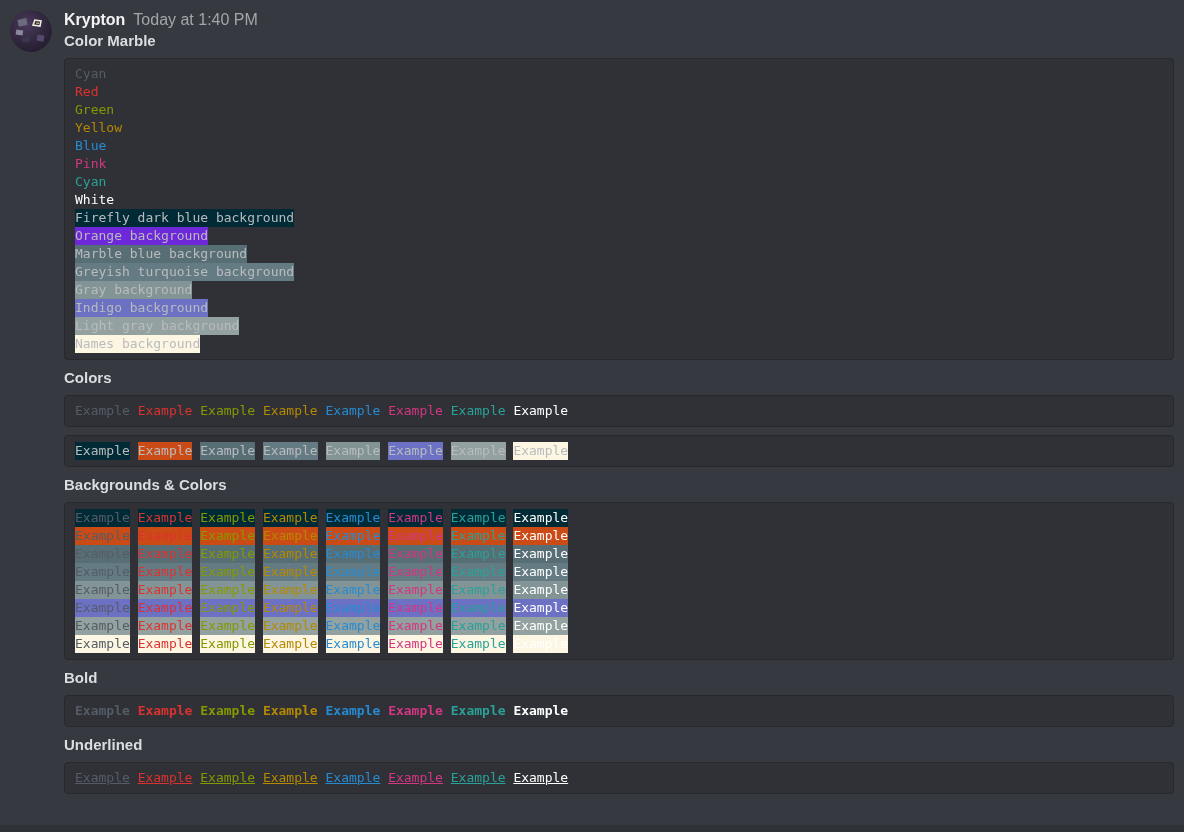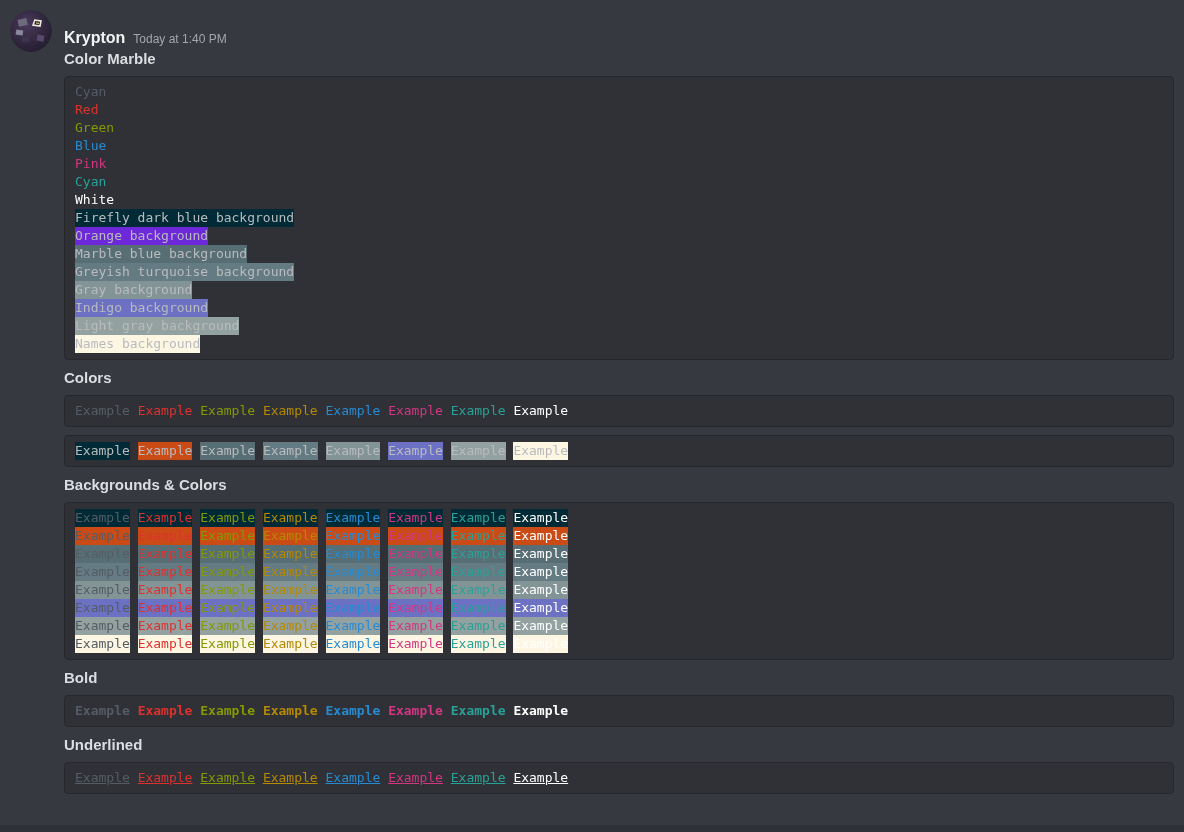--- a/index.html
+++ b/index.html
@@ -10,23 +10,23 @@
     font-family:"Liberation Sans", sans-serif;
     overflow:hidden;
     position:relative;
   }
   .avatar {
     position:absolute; left:10px; top:10px;
     width:42px; height:42px; border-radius:50%;
     overflow:hidden; cursor:pointer;
   }
   .message { margin-left:64px; margin-right:10px; }
-  .header-row { padding-top:11px; display:flex; align-items:baseline; gap:8px;margin-top:18px; }
+  .header-row { padding-top:11px; display:flex; align-items:baseline; gap:8px; }
   .username { color:#f2f3f5; font-weight:bold; font-size:16px; cursor:pointer; }
-  .timestamp { color:#a3a6aa; font-size:12px; }
+  .timestamp { color:#a3a6aa; font-size:16px; }
   .section-title { color:#dbdee1; font-weight:bold; font-size:15px; margin-top:9px; line-height:18px; }
   .section-title.first { margin-top:3px; }
   .code-block {
     background:#2f3136;
     border:1px solid #26282c;
     border-radius:4px;
     margin-top:8px;
     padding:6px 10px;
     font-family:"DejaVu Sans Mono", monospace;
     font-size:13px;
@@ -69,20 +69,21 @@
   <div class="header-row">
     <span class="username">Krypton</span>
     <span class="timestamp">Today at 1:40 PM</span>
   </div>
 
   <div class="section-title first">Color Marble</div>
   <div class="code-block">
       <div class="ansi-line"><span style="color: rgb(85, 92, 102);">Cyan</span></div>
       <div class="ansi-line"><span style="color: rgb(220, 50, 47);">Red</span></div>
       <div class="ansi-line"><span style="color: rgb(133, 153, 0);">Green</span></div>
+      <div class="ansi-line"><span style="color: rgb(181, 137, 0);">Yellow</span></div>
       <div class="ansi-line"><span style="color: rgb(38, 139, 210);">Blue</span></div>
       <div class="ansi-line"><span style="color: rgb(211, 54, 130);">Pink</span></div>
       <div class="ansi-line"><span style="color: rgb(42, 161, 152);">Cyan</span></div>
       <div class="ansi-line"><span style="color: rgb(255, 255, 255);">White</span></div>
       <div class="ansi-line"><span style="color: rgb(185, 187, 190); background-color: rgb(0, 43, 54);">Firefly dark blue background</span></div>
       <div class="ansi-line"><span style="color: rgb(185, 187, 190); background-color: #6d28d9;">Orange background</span></div>
       <div class="ansi-line"><span style="color: rgb(185, 187, 190); background-color: rgb(88, 110, 117);">Marble blue background</span></div>
       <div class="ansi-line"><span style="color: rgb(185, 187, 190); background-color: rgb(101, 123, 131);">Greyish turquoise background</span></div>
       <div class="ansi-line"><span style="color: rgb(185, 187, 190); background-color: rgb(131, 148, 150);">Gray background</span></div>
       <div class="ansi-line"><span style="color: rgb(185, 187, 190); background-color: rgb(108, 113, 196);">Indigo background</span></div>

